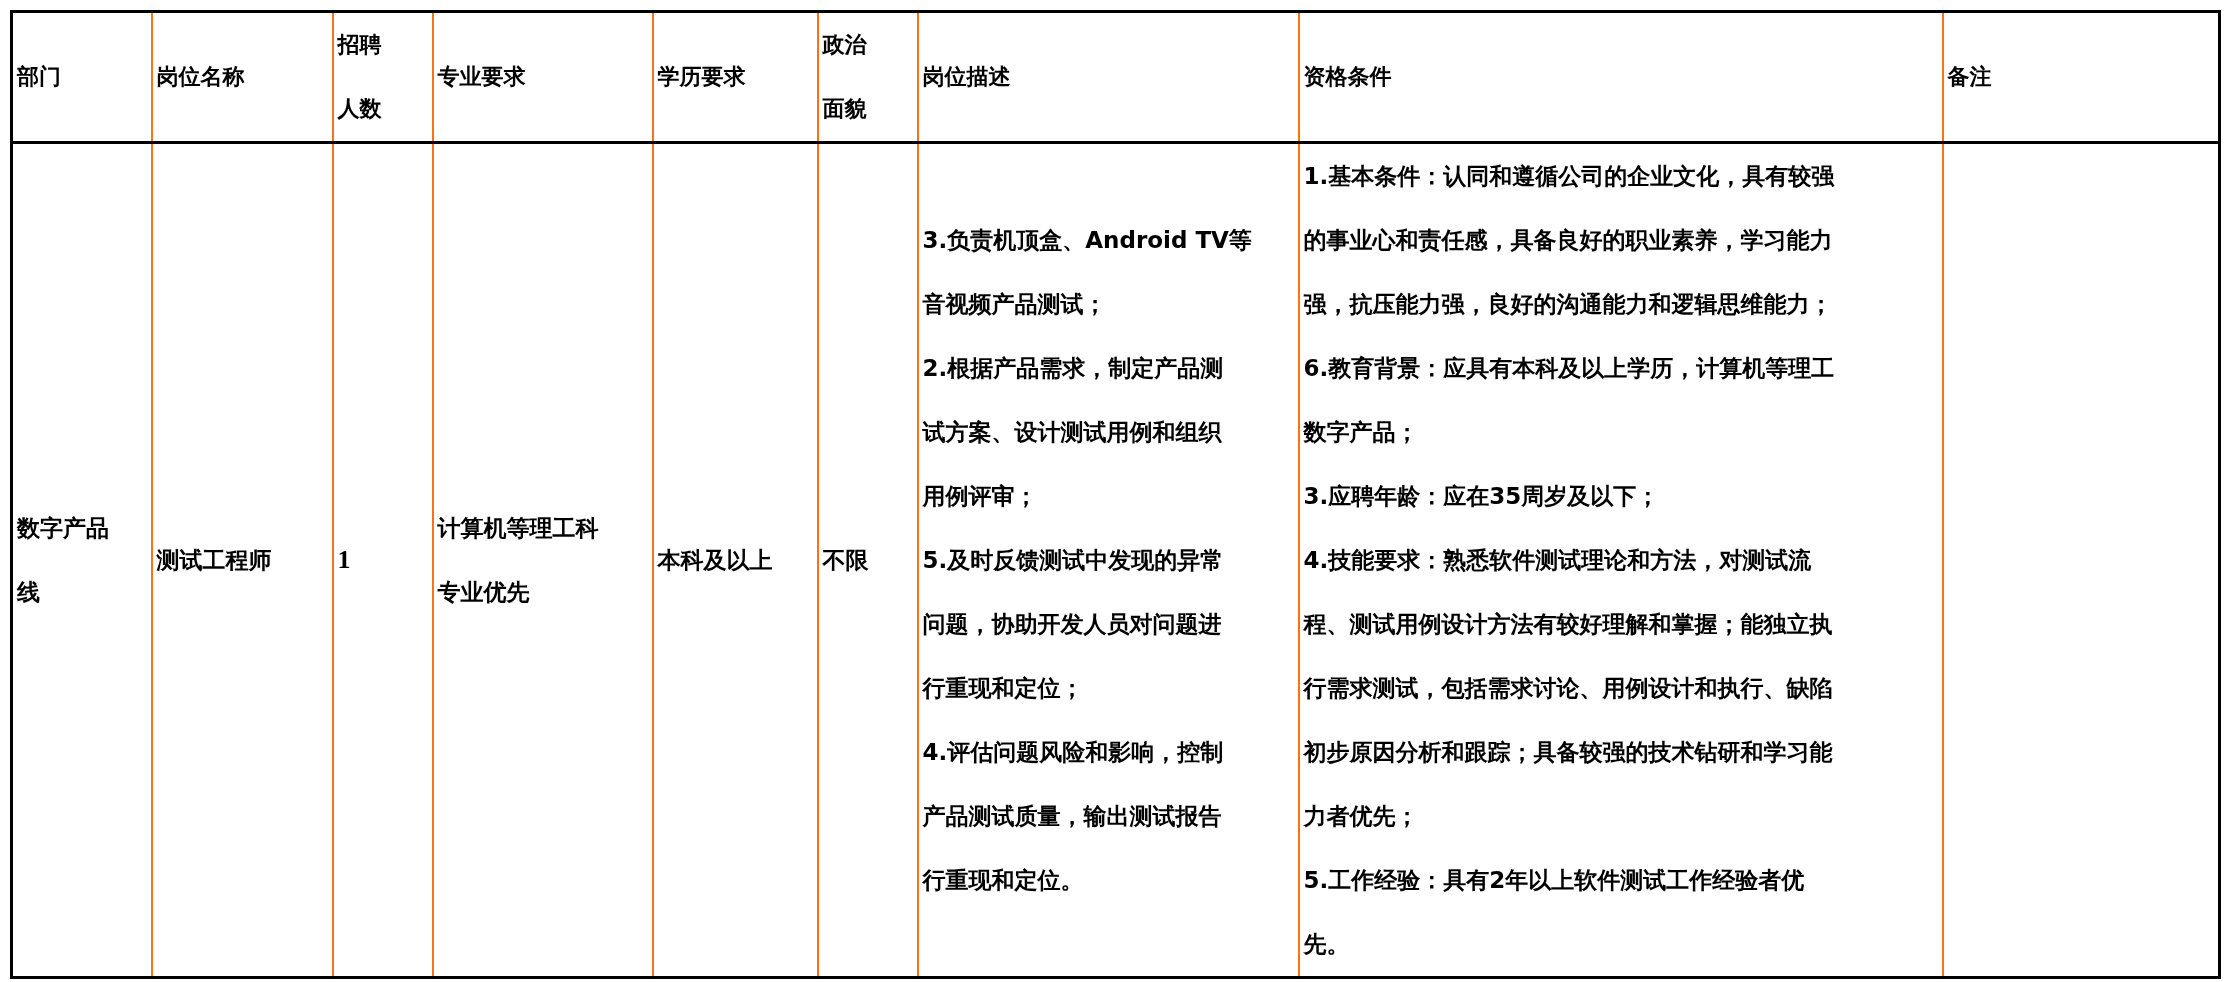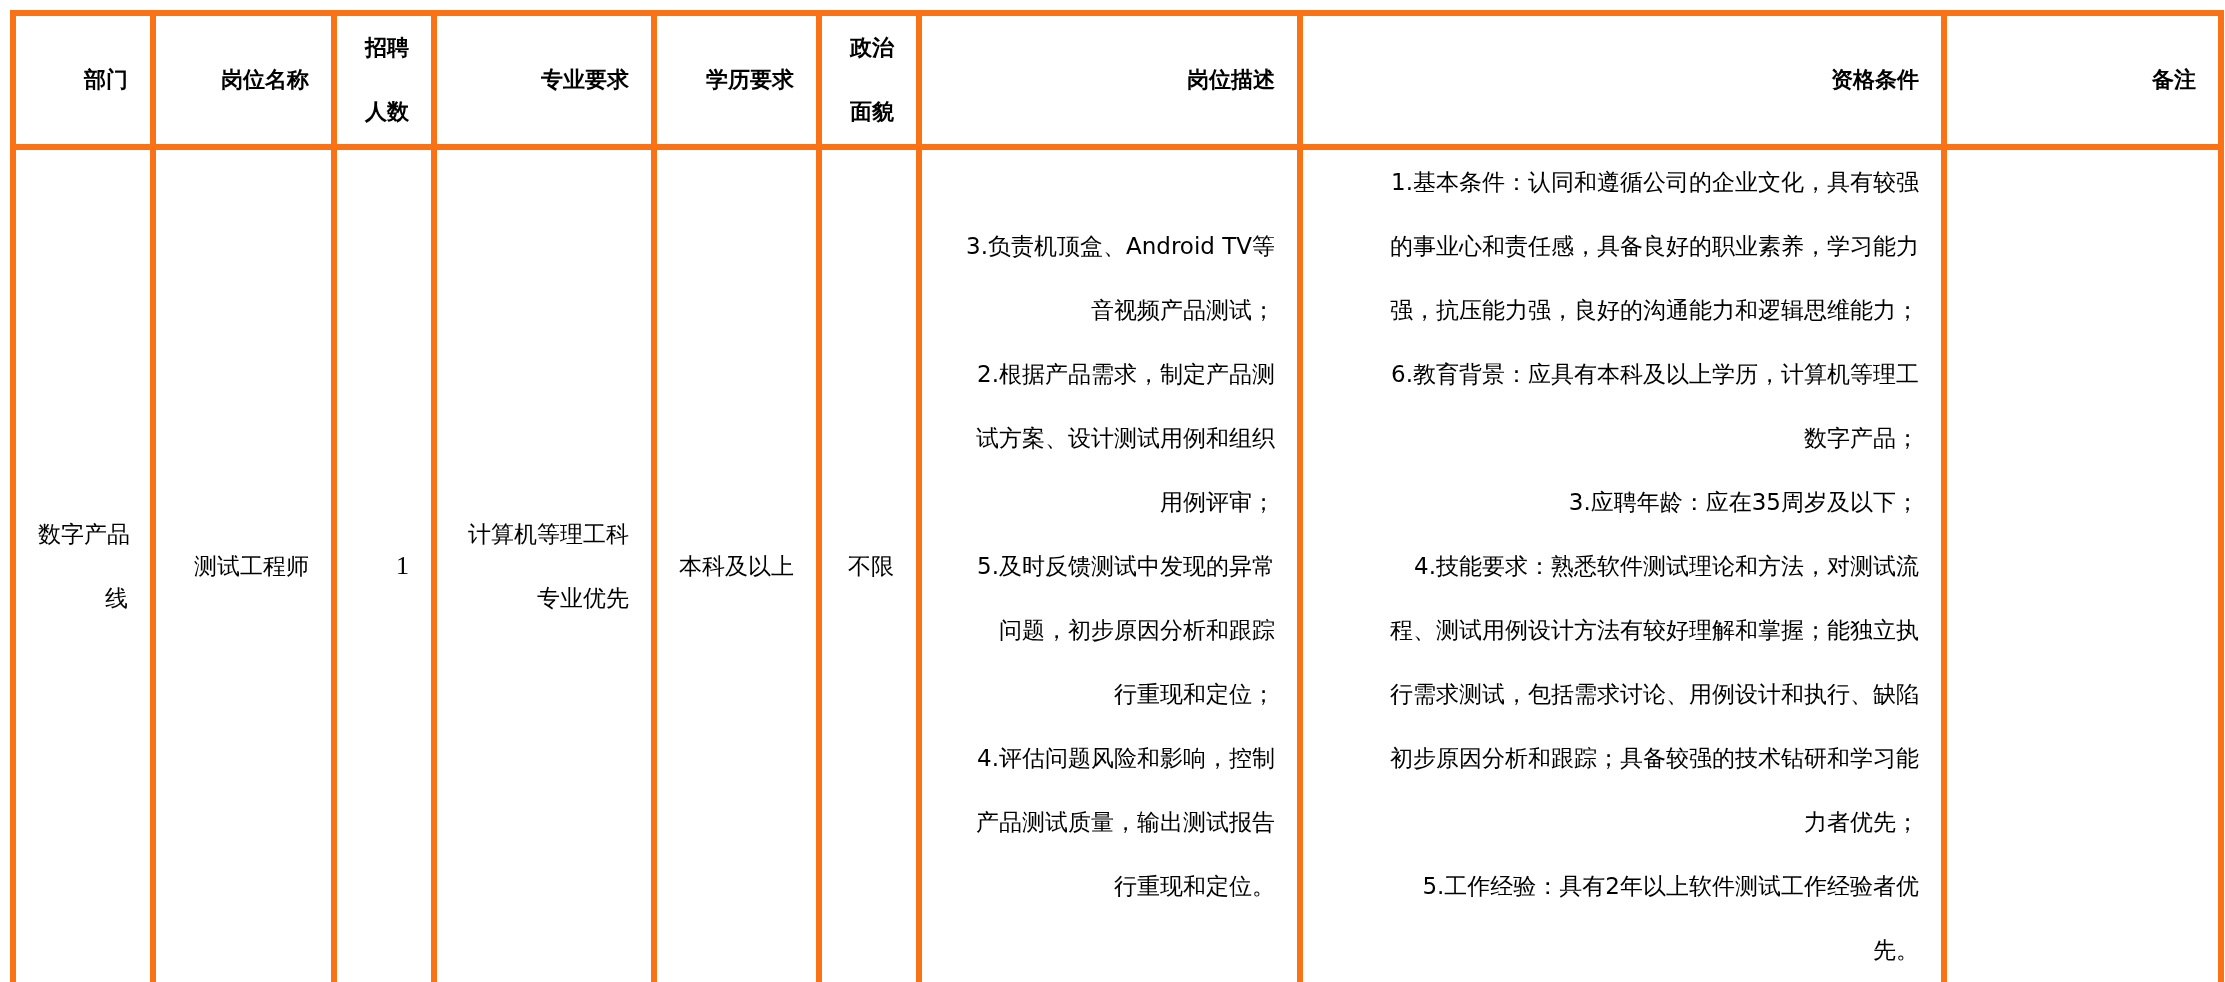--- a/index.html
+++ b/index.html
@@ -29,37 +29,37 @@
     .job-table col.c-title { width: 181px; }
     .job-table col.c-count { width: 100px; }
     .job-table col.c-major { width: 220px; }
     .job-table col.c-edu { width: 165px; }
     .job-table col.c-pol { width: 100px; }
     .job-table col.c-desc { width: 381px; }
     .job-table col.c-qual { width: 644px; }
     .job-table col.c-note { width: 277px; }
 
     .job-table th, .job-table td {
-      border: 6px solid #f97316;
-      text-align: right;
+      border: 2px solid #f97316;
+      text-align: left;
       vertical-align: middle;
-      padding: 0 22px;
+      padding: 0 4px;
       box-sizing: border-box;
     }
     .job-table thead tr { height: 128px; }
     .job-table thead th {
       border-bottom: 3px solid #000;
       font-weight: bold;
       font-size: 22px;
       line-height: 64px;
     }
     .job-table tbody td {
       font-size: 23px;
       line-height: 64px;
-      font-weight: normal;
+      font-weight: bold;
       border-radius: 25px;
     }
     .line { display: block; white-space: nowrap; }
     .num {
       font-family: "Liberation Serif", "DejaVu Serif", serif;
       font-size: 26px;
     }
   </style>
 </head>
 <body>
@@ -131,21 +131,21 @@
       <td>
         <span class="line">不限</span>
       </td>
       <td>
         <span class="line">3.负责机顶盒、Android TV等</span>
         <span class="line">音视频产品测试；</span>
         <span class="line">2.根据产品需求，制定产品测</span>
         <span class="line">试方案、设计测试用例和组织</span>
         <span class="line">用例评审；</span>
         <span class="line">5.及时反馈测试中发现的异常</span>
-        <span class="line">问题，初步原因分析和跟踪</span>
+        <span class="line">问题，协助开发人员对问题进</span>
         <span class="line">行重现和定位；</span>
         <span class="line">4.评估问题风险和影响，控制</span>
         <span class="line">产品测试质量，输出测试报告</span>
         <span class="line">行重现和定位。</span>
       </td>
       <td>
         <span class="line">1.基本条件：认同和遵循公司的企业文化，具有较强</span>
         <span class="line">的事业心和责任感，具备良好的职业素养，学习能力</span>
         <span class="line">强，抗压能力强，良好的沟通能力和逻辑思维能力；</span>
         <span class="line">6.教育背景：应具有本科及以上学历，计算机等理工</span>

